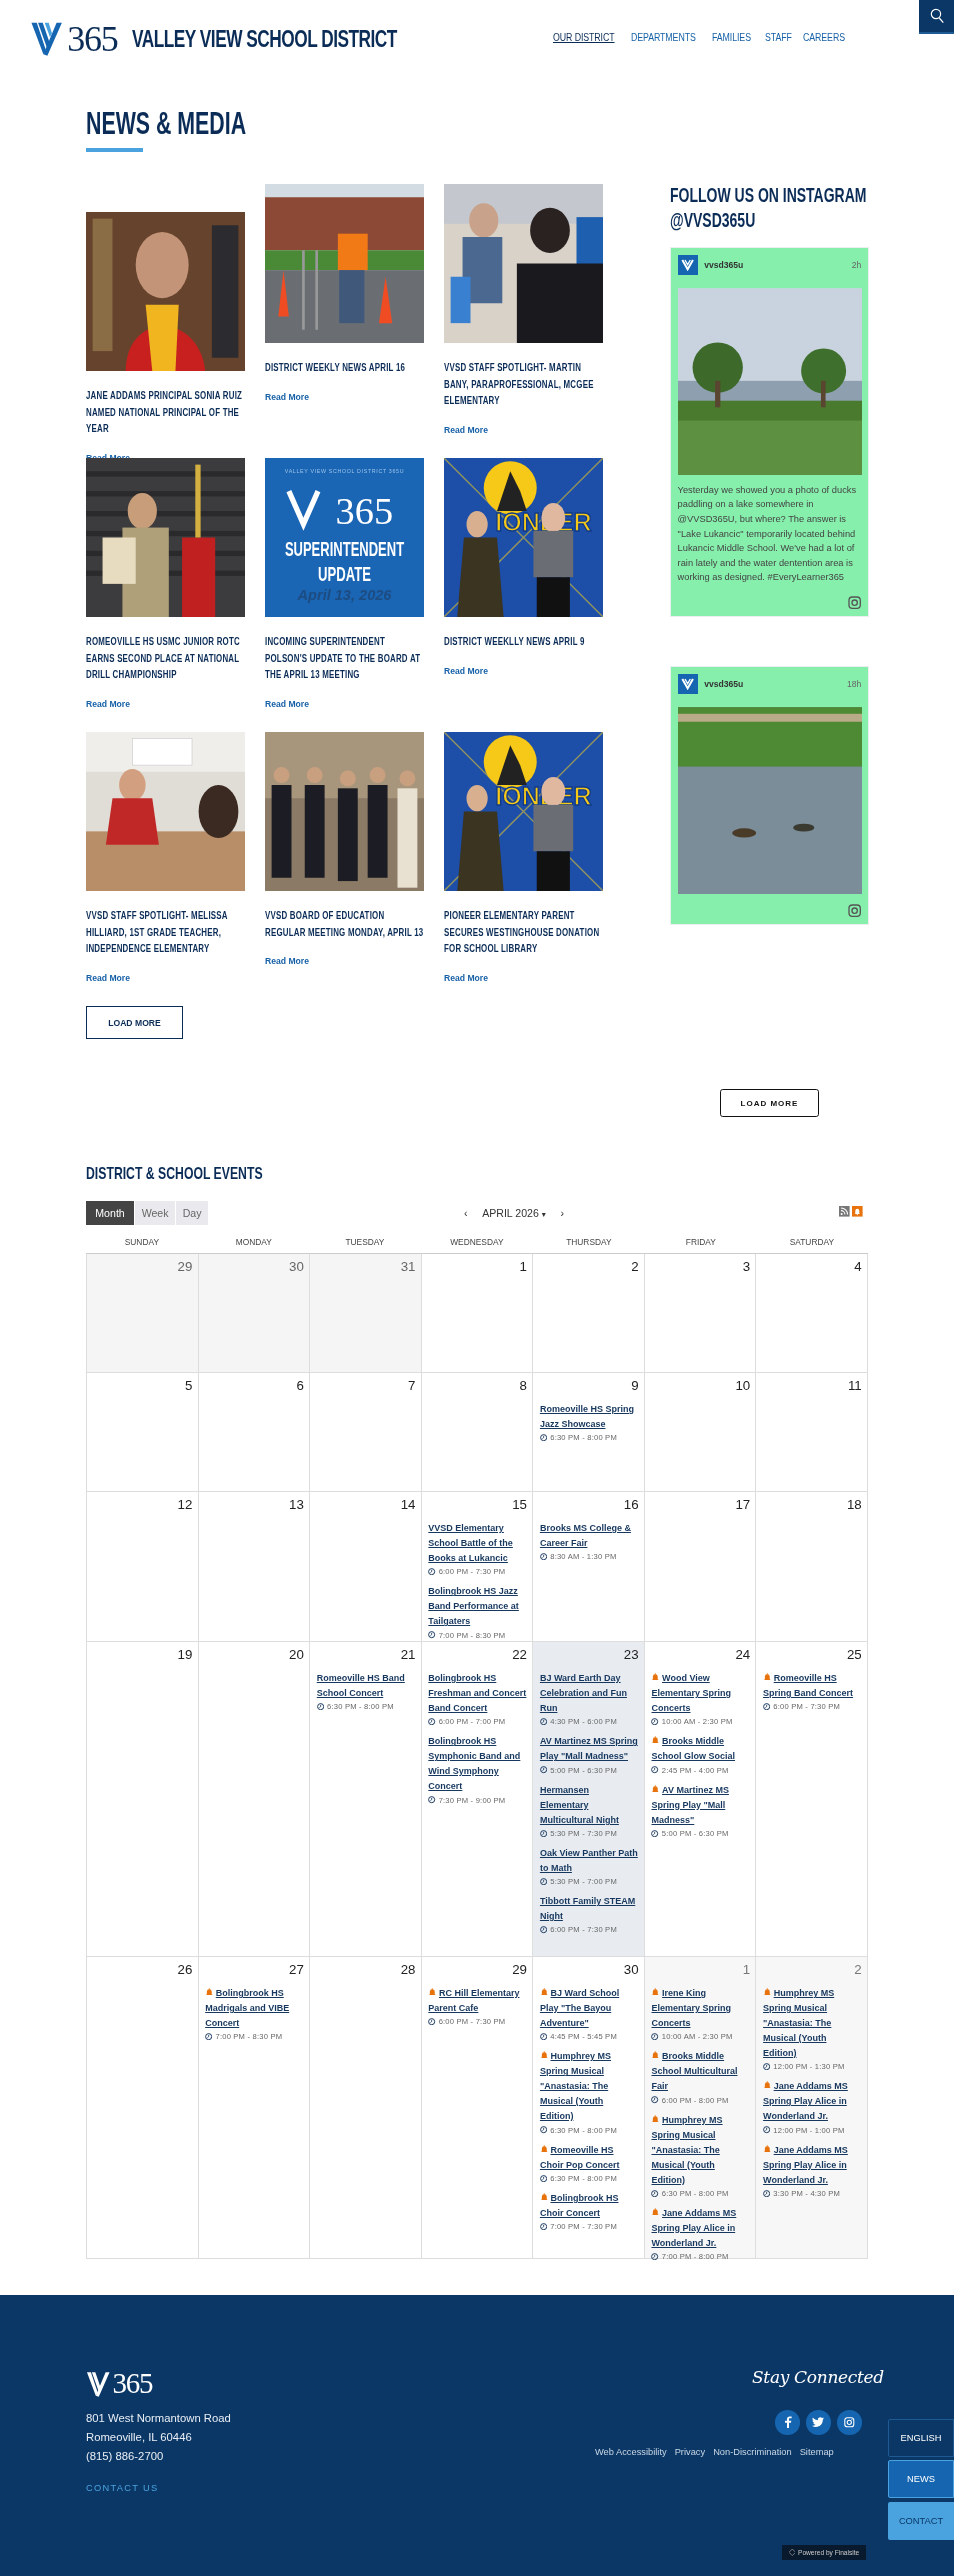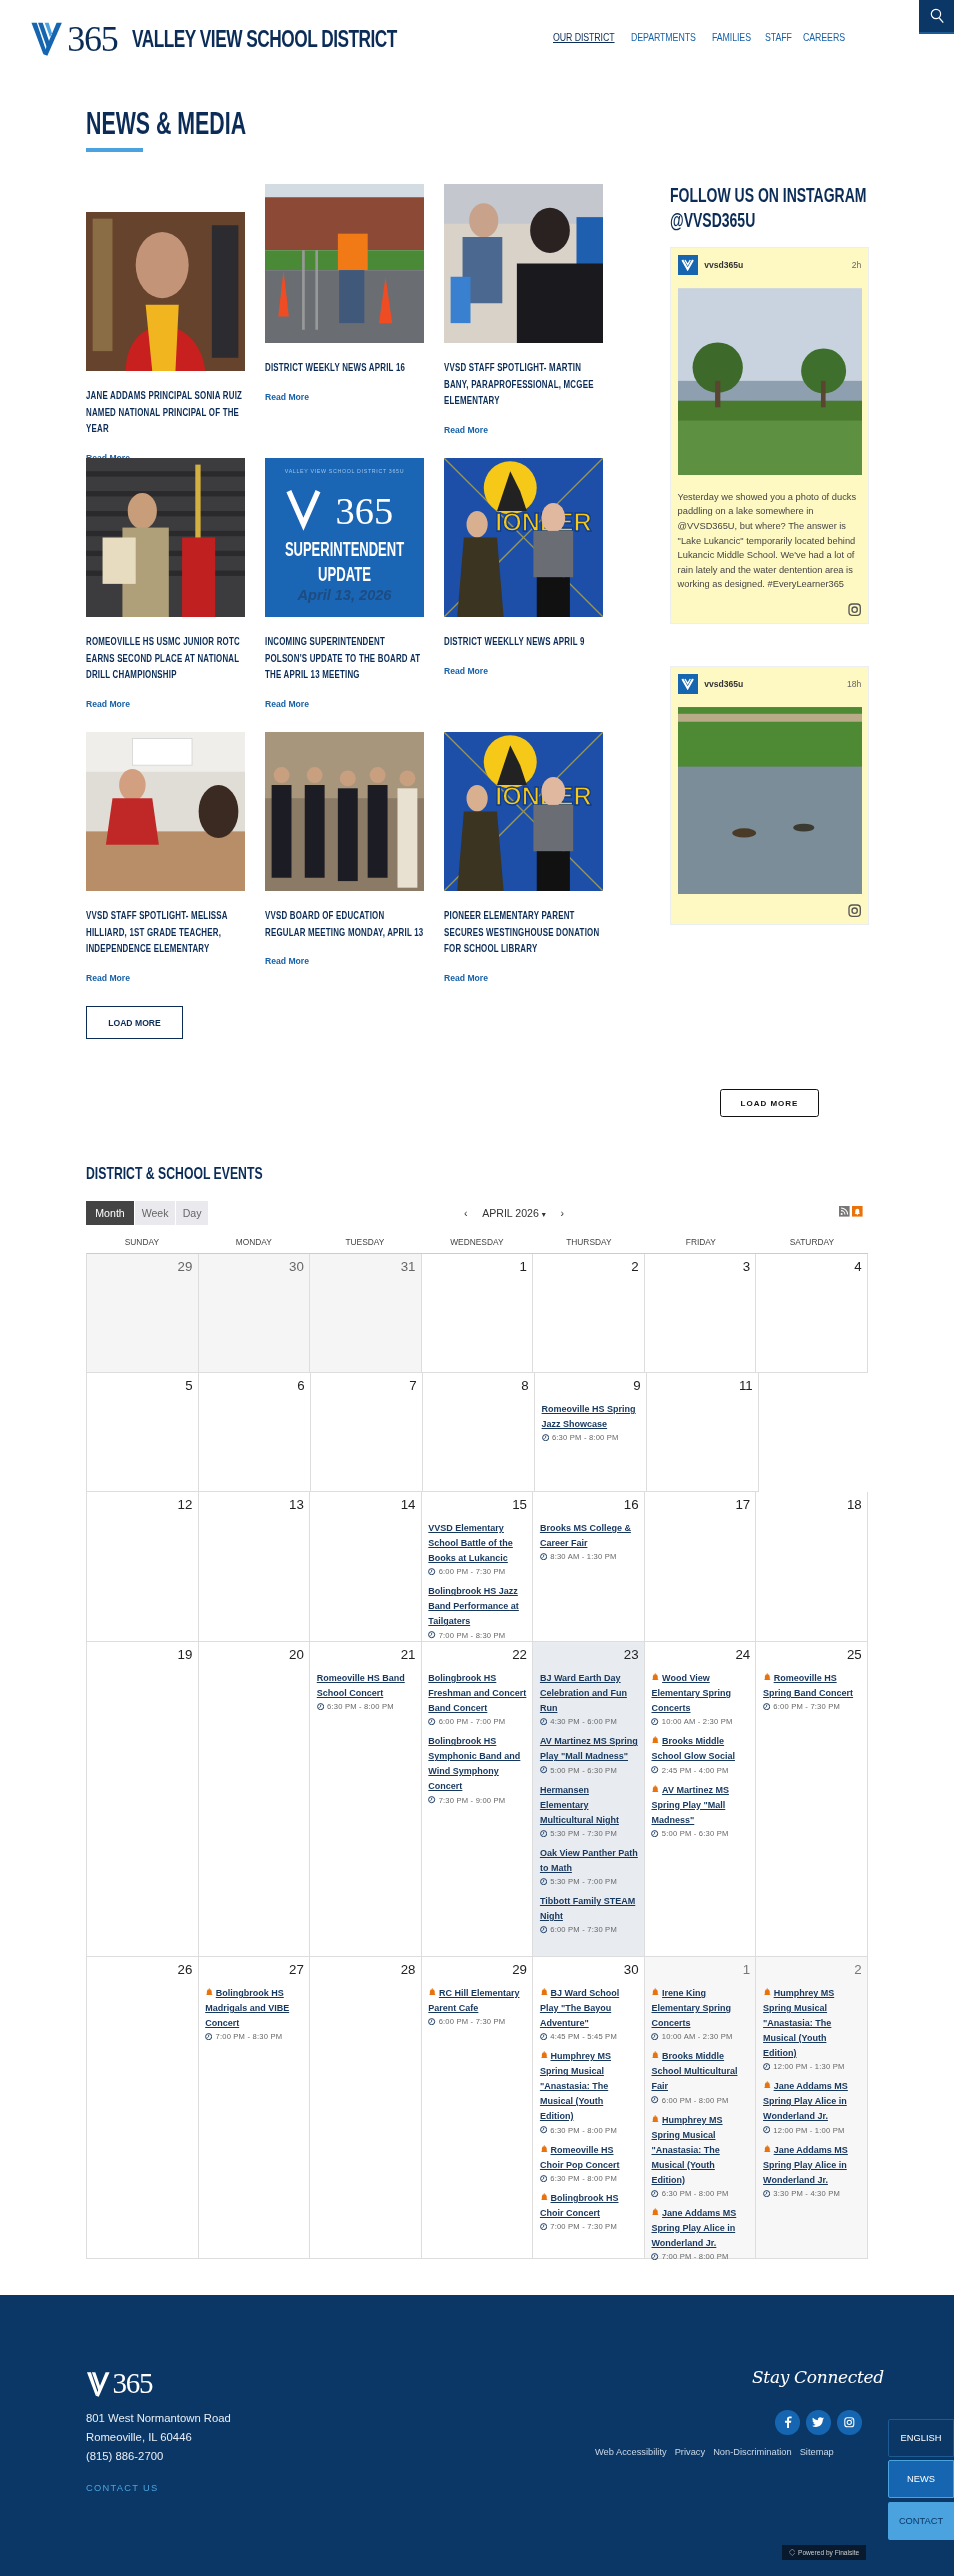--- a/index.html
+++ b/index.html
@@ -19,27 +19,27 @@
 
 .section-title{position:absolute;font-weight:bold;color:#0a2c57;white-space:nowrap;transform:scaleX(.7);transform-origin:left}
 .title-bar{position:absolute;left:86px;top:148px;width:57px;height:4px;background:#4aa3df}
 .news-card{position:absolute;width:159px}
 .news-img{width:159px;height:159px;position:relative;overflow:hidden}
 .news-title{margin-top:16px;font-size:11.3px;line-height:16.6px;font-weight:bold;color:#0a2c57;text-transform:uppercase;letter-spacing:0.3px;transform:scaleX(.7);transform-origin:left;width:227px}
 .read-more{display:inline-block;margin-top:16px;font-size:8.6px;font-weight:bold;color:#1761a8;text-decoration:none}
 .load-more{position:absolute;left:86px;top:1006px;width:97px;height:33px;border:0.7px solid #0a2c57;background:#fff;font-size:8.6px;color:#0a2c57;font-weight:bold;display:flex;align-items:center;justify-content:center}
 
 .ig-title{position:absolute;left:670px;top:183px;font-size:20px;line-height:25px;font-weight:bold;color:#0a2c57;transform:scaleX(.7);transform-origin:left;white-space:nowrap}
-.ig-card{position:absolute;left:670px;width:199px;border:0.7px solid #eceff2;background:#fef9c3;padding:6.6px 6.6px 6.6px 6.6px}
+.ig-card{position:absolute;left:670px;width:199px;border:0.7px solid #eceff2;background:#86efac;padding:6.6px 6.6px 6.6px 6.6px}
 .ig-head{display:flex;align-items:center;height:20px}
 .ig-avatar{width:20px;height:20px;background:#1565b0;display:flex;align-items:center;justify-content:center}
 .ig-user{margin-left:6.6px;font-size:8.6px;font-weight:bold;color:#333}
 .ig-time{margin-left:auto;font-size:8.6px;color:#666}
 .ig-photo{margin-top:13.3px;width:184px;height:187px;position:relative;overflow:hidden}
-.ig-text{margin-top:15px;font-size:9.3px;line-height:14.6px;color:#444}
+.ig-text{margin-top:8px;font-size:9.3px;line-height:14.6px;color:#444}
 .ig-icon{display:flex;justify-content:flex-end;margin-top:10.6px}
 .ig-load{position:absolute;left:720px;top:1089px;width:99px;height:28px;border:1.3px solid #111;border-radius:2.7px;display:flex;align-items:center;justify-content:center;font-size:8px;font-weight:bold;letter-spacing:1px;color:#111}
 
 .cal-title{position:absolute;left:86px;top:1164px;font-size:17px;font-weight:bold;color:#0a2c57;transform:scaleX(.72);transform-origin:left;white-space:nowrap}
 .view-toggle{position:absolute;left:86px;top:1201px;display:flex;height:24px}
 .view-toggle div{padding:0 6.6px;font-size:10.6px;line-height:24px;background:#eaeaee;color:#666;border-right:0.7px solid #fff}
 .view-toggle div.on{background:#444;color:#fff;padding:0 9.3px}
 .month-nav{position:absolute;left:464px;top:1201px;height:24px;display:flex;align-items:center;gap:14.6px;font-size:10.6px;color:#333}
 .cal-icons{position:absolute;left:839px;top:1206px;display:flex;gap:2.7px}
 .dow{position:absolute;top:1232px;left:86px;width:782px;display:flex}
@@ -366,20 +366,23 @@
         <div class="dnum">9</div>
         <div class="ev"><a>Romeoville HS Spring Jazz Showcase</a><div class="time">
             <svg width="7.3" height="7.3" viewBox="0 0 12 12">
               <circle cx="6" cy="6" r="5" stroke="#16375e" stroke-width="1.6" fill="none"></circle>
               <path d="M6 3v3l-2 1.5" stroke="#16375e" stroke-width="1.4" fill="none"></path>
             </svg>
             <span>6:30 PM - 8:00 PM</span>
           </div></div>
       </div>
       <div class="day" style="height: 119px;">
+        <div class="dnum">10</div>
+      </div>
+      <div class="day" style="height: 119px;">
         <div class="dnum">11</div>
       </div>
     </div>
     <div class="week">
       <div class="day" style="height: 150px;">
         <div class="dnum">12</div>
       </div>
       <div class="day" style="height: 150px;">
         <div class="dnum">13</div>
       </div>

